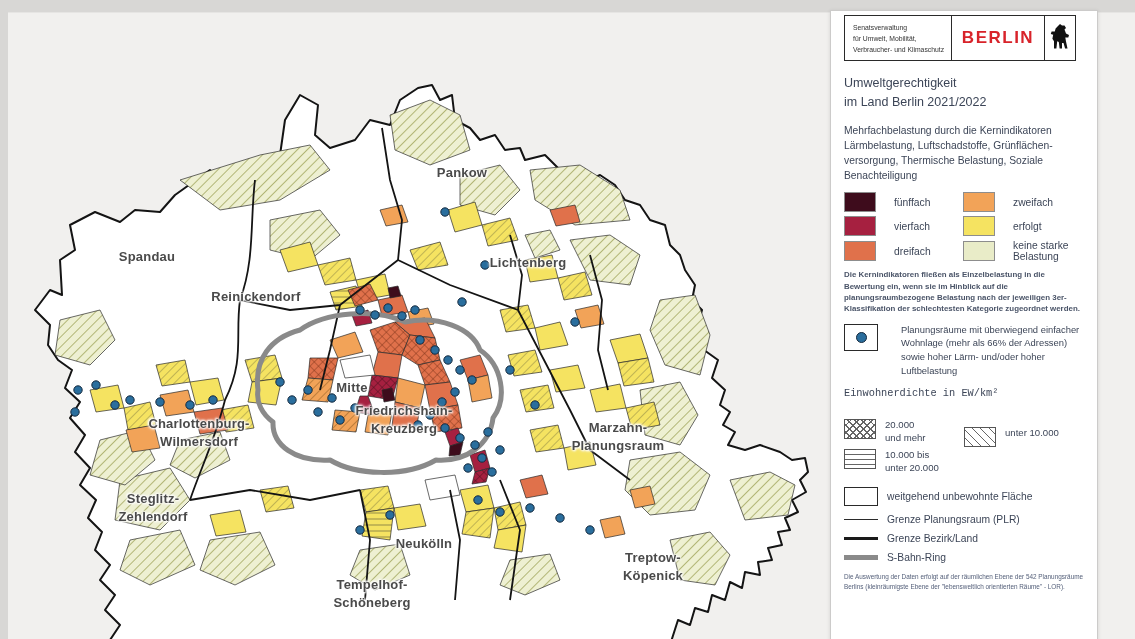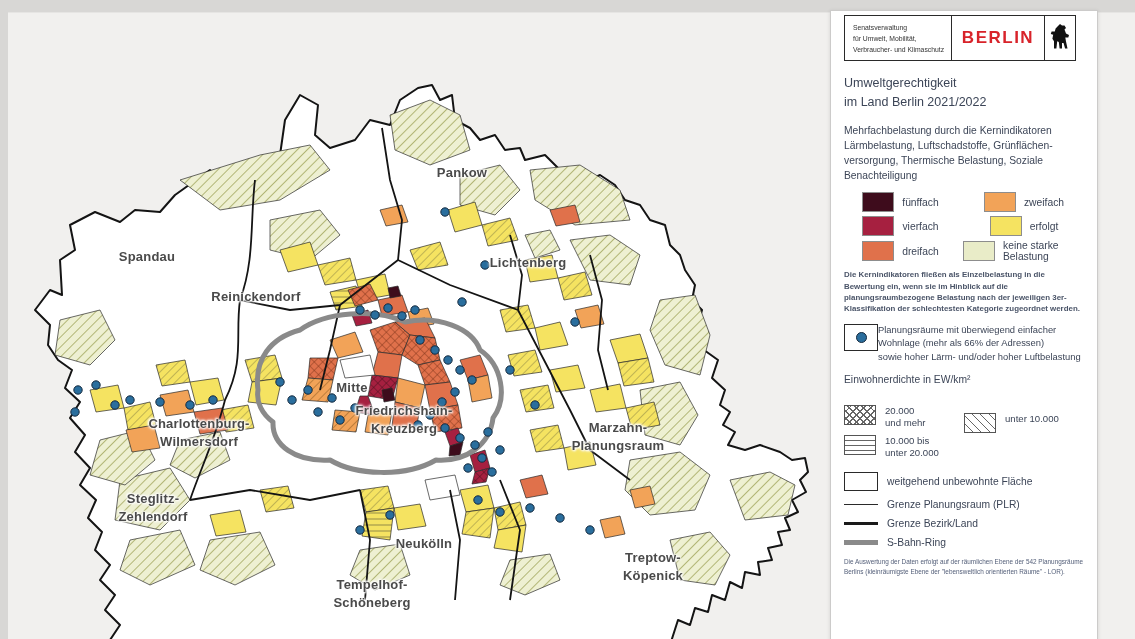--- a/index.html
+++ b/index.html
@@ -18,28 +18,28 @@
   .logo-box{display:flex;align-items:stretch;border:1px solid #2a2a2a;height:44px;width:230px;background:#fff;}
   .logo-agency{flex:1 1 auto;padding:5px 6px 4px 8px;font-size:6.8px;line-height:1.65;color:#333;
                white-space:pre-line;border-right:1px solid #2a2a2a;display:flex;align-items:center;}
   .logo-brand{width:92px;display:flex;align-items:center;justify-content:center;font-size:17px;font-weight:bold;
               letter-spacing:1.5px;color:#d8232a;border-right:1px solid #2a2a2a;}
   .logo-bear{width:30px;display:flex;align-items:center;justify-content:center;}
   .ptitle{margin-top:13px;font-size:12.5px;line-height:1.5;}
   .psub{margin-top:11px;font-size:11.3px;font-weight:bold;line-height:1.45;}
   .pintro{font-size:10.3px;line-height:1.48;white-space:pre-line;}
   .leg-grid{margin-top:9px;display:grid;grid-template-columns:113px 1fr;grid-column-gap:6px;grid-row-gap:4px;}
-  .leg-item{display:flex;align-items:center;gap:8px;font-size:10.3px;justify-content:center;}
+  .leg-item{display:flex;align-items:center;gap:18px;font-size:10.3px;}
   .chip{width:30px;height:18px;border:1px solid #8d8d8d;flex:0 0 auto;}
   .leg-note{margin-top:7px;font-size:7.9px;line-height:1.4;color:#4a5468;font-weight:bold;}
-  .dot-item{margin-top:9px;display:flex;gap:0;align-items:flex-start;}
+  .dot-item{margin-top:9px;display:flex;gap:23px;align-items:flex-start;}
   .dot-chip{width:32px;height:25px;border:1.5px solid #2a2a2a;background:#fff;display:flex;align-items:center;justify-content:center;flex:0 0 auto;margin-top:1px;}
   .dot-glyph{width:9px;height:9px;border-radius:50%;background:#2a6e9d;border:1px solid #14293e;}
   .dot-text{font-size:9.4px;line-height:1.45;white-space:pre-line;}
-  .dens-head{margin-top:10px;font-size:10.3px;}
+  .dens-head{margin-top:10px;font-size:10.3px;font-family:Liberation Mono, monospace;}
   .dens-grid{margin-top:20px;display:grid;grid-template-columns:120px 1fr;}
   .dens-item{display:flex;gap:9px;align-items:flex-start;font-size:9.6px;line-height:1.3;margin-bottom:5px;white-space:pre-line;}
   .pat{width:30px;height:18px;border:1px solid #555;flex:0 0 auto;background:#fff;}
   .pat-cross{background:
       repeating-linear-gradient(45deg,transparent 0 4px,#666 4px 5px),
       repeating-linear-gradient(-45deg,transparent 0 4px,#666 4px 5px),#fff;}
   .pat-horiz{background:repeating-linear-gradient(180deg,#fff 0 4px,#666 4px 5px);}
   .pat-diag{background:repeating-linear-gradient(45deg,transparent 0 5px,#666 5px 6px),#fff;}
   .bound-row{display:flex;align-items:center;gap:9px;margin-top:8px;font-size:10.3px;}
   .wchip{width:32px;height:17px;border:1.5px solid #2a2a2a;background:#fff;flex:0 0 auto;}

